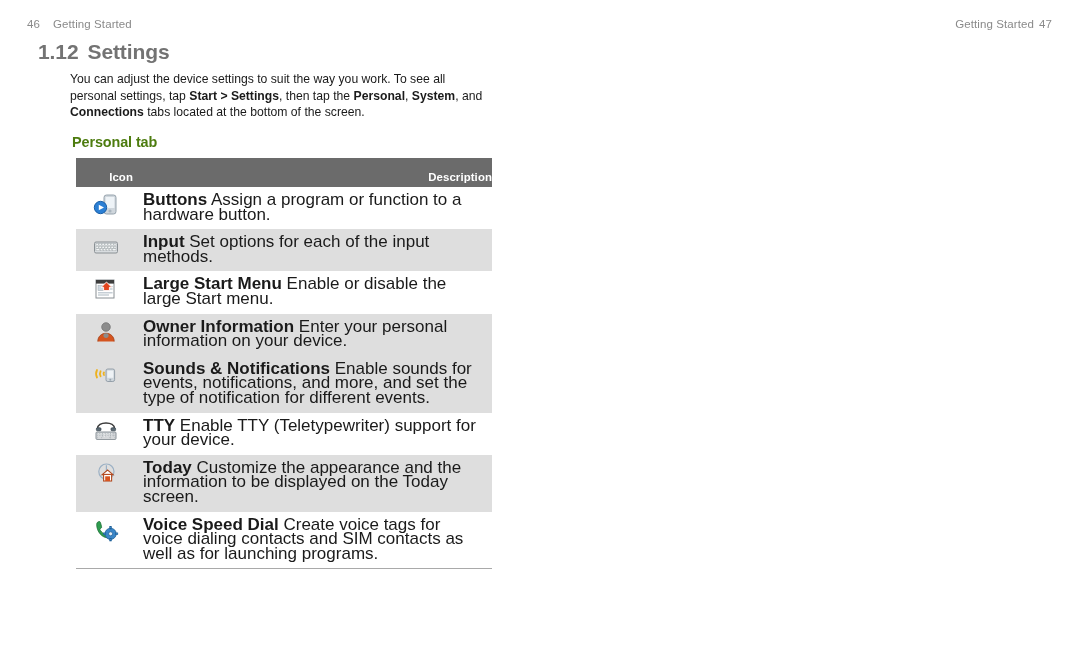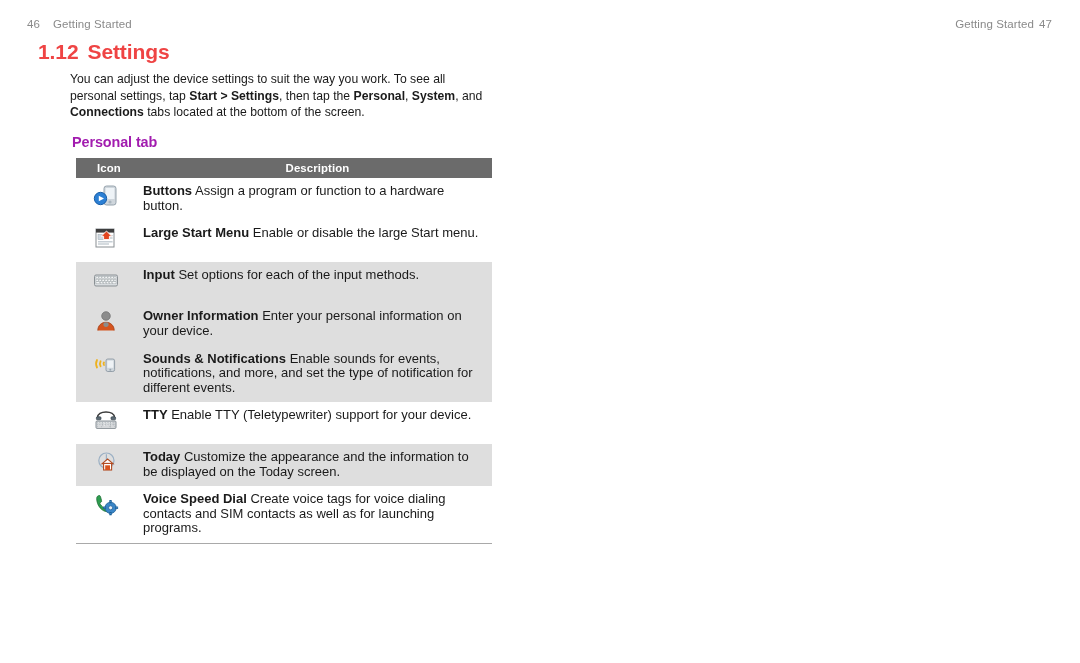--- a/index.html
+++ b/index.html
@@ -25,52 +25,52 @@
   .runhead-right .folio{margin-left:5px;}
 
   
   .col{position:absolute;top:0;}
   .col-left{left:0;width:540px;}
   .col-right{left:540px;width:540px;}
 
   
   .h1{
     position:absolute;left:38px;top:40px;
-    font-size:21px;font-weight:bold;color:#ef4444;
+    font-size:21px;font-weight:bold;color:#737373;
     letter-spacing:-.1px;white-space:nowrap;
   }
   .h1 .num{margin-right:9px;}
   .intro{
     position:absolute;left:70px;top:71px;width:424px;
     font-size:12.2px;line-height:16.6px;color:#1a1a1a;
   }
   .intro b{font-weight:bold;}
   .h2{
-    font-size:14.4px;font-weight:bold;color:#a21caf;
+    font-size:14.4px;font-weight:bold;color:#4d7c0f;
     letter-spacing:-.1px;
   }
   .h2-left{position:absolute;left:72px;top:134px;}
 
   
   .tbl{position:absolute;border-collapse:collapse;}
   .tbl-left{left:76px;top:158px;width:416px;}
 
   .thead-row{background:#6b6b6b;}
   .thead-row th{
     color:#ffffff;font-size:11.4px;font-weight:bold;
-    text-align:center;padding:4px 0 4px 0;
+    text-align:right;padding:13px 0 4px 0;
     letter-spacing:.1px;
   }
   .th-icon{width:48px;padding-left:9px !important;}
   .th-desc{padding-left:10px !important;}
 
   .row td{
     vertical-align:top;
     padding:6px 0 7px 0;
-    font-size:13px;line-height:14.6px;
+    font-size:17px;line-height:14.6px;
   }
   .row.shaded{background:#dedede;}
   .row.plain{background:#ffffff;}
   .cell-icon{
     width:48px;
     text-align:center;
     padding-left:2px !important;
     padding-top:5px !important;
   }
   .cell-desc{padding-left:10px !important;padding-right:8px !important;}
@@ -115,37 +115,20 @@
           <tr class="row plain">
             <td class="cell-icon"><span class="ico"><svg viewBox="0 0 26 26">
                   <rect x="11" y="3" width="12" height="19" rx="2.5" fill="#cfd6dc" stroke="#96a3ad" stroke-width="1"></rect>
                   <rect x="12.6" y="5" width="8.8" height="11" fill="#eef3f7"></rect>
                   <circle cx="17" cy="19" r="1.6" fill="#aab6bf"></circle>
                   <circle cx="7.5" cy="15.5" r="6.2" fill="#2b7fd4"></circle>
                   <circle cx="7.5" cy="15.5" r="6.2" fill="none" stroke="#1a5fa8" stroke-width="1"></circle>
                   <polygon points="5.8,12.8 11,15.5 5.8,18.2" fill="#ffffff"></polygon>
                 </svg></span></td>
             <td class="cell-desc"><b>Buttons</b> <span>Assign a program or function to a hardware button.</span></td>
-          </tr>
-          <tr class="row plain">
-            <td class="cell-icon"><span class="ico"><svg viewBox="0 0 26 26">
-                  <rect x="3" y="4" width="18" height="18" fill="#ffffff" stroke="#8a9094" stroke-width="1"></rect>
-                  <rect x="3" y="4" width="18" height="3.6" fill="#3d3d3d"></rect>
-                  <g fill="#cfd8e0" stroke="#9aa5ad" stroke-width="0.5">
-                    <rect x="5" y="9.5" width="6" height="5"></rect>
-                  </g>
-                  <g fill="#b9c3cb">
-                    <rect x="12.6" y="10" width="7" height="1.2"></rect>
-                    <rect x="12.6" y="12.4" width="7" height="1.2"></rect>
-                    <rect x="5" y="16.2" width="14.6" height="1.2"></rect>
-                    <rect x="5" y="18.4" width="11" height="1.2"></rect>
-                  </g>
-                  <polygon points="13.5,6 18.8,11.3 16.4,11.3 16.4,14.6 10.6,14.6 10.6,11.3 8.2,11.3" fill="#e2451f" stroke="#ffffff" stroke-width="0.9"></polygon>
-                </svg></span></td>
-            <td class="cell-desc"><b>Large Start Menu</b> <span>Enable or disable the large Start menu.</span></td>
           </tr>
           <tr class="row shaded">
             <td class="cell-icon"><span class="ico"><svg viewBox="0 0 26 26">
                   <rect x="1.5" y="8" width="23" height="11" rx="1.5" fill="#d9dde0" stroke="#8a9094" stroke-width="1"></rect>
                   <g fill="#f3f5f6" stroke="#9aa0a4" stroke-width="0.4">
                     <rect x="3" y="9.6" width="2.4" height="2"></rect>
                     <rect x="6" y="9.6" width="2.4" height="2"></rect>
                     <rect x="9" y="9.6" width="2.4" height="2"></rect>
                     <rect x="12" y="9.6" width="2.4" height="2"></rect>
                     <rect x="15" y="9.6" width="2.4" height="2"></rect>
@@ -161,20 +144,37 @@
                     <rect x="3" y="14.8" width="3.6" height="2"></rect>
                     <rect x="7.2" y="14.8" width="2.4" height="2"></rect>
                     <rect x="10.2" y="14.8" width="2.4" height="2"></rect>
                     <rect x="13.2" y="14.8" width="2.4" height="2"></rect>
                     <rect x="16.2" y="14.8" width="2.4" height="2"></rect>
                     <rect x="19.2" y="14.8" width="3.8" height="2"></rect>
                   </g>
                 </svg></span></td>
             <td class="cell-desc"><b>Input</b> <span>Set options for each of the input methods.</span></td>
           </tr>
+          <tr class="row plain">
+            <td class="cell-icon"><span class="ico"><svg viewBox="0 0 26 26">
+                  <rect x="3" y="4" width="18" height="18" fill="#ffffff" stroke="#8a9094" stroke-width="1"></rect>
+                  <rect x="3" y="4" width="18" height="3.6" fill="#3d3d3d"></rect>
+                  <g fill="#cfd8e0" stroke="#9aa5ad" stroke-width="0.5">
+                    <rect x="5" y="9.5" width="6" height="5"></rect>
+                  </g>
+                  <g fill="#b9c3cb">
+                    <rect x="12.6" y="10" width="7" height="1.2"></rect>
+                    <rect x="12.6" y="12.4" width="7" height="1.2"></rect>
+                    <rect x="5" y="16.2" width="14.6" height="1.2"></rect>
+                    <rect x="5" y="18.4" width="11" height="1.2"></rect>
+                  </g>
+                  <polygon points="13.5,6 18.8,11.3 16.4,11.3 16.4,14.6 10.6,14.6 10.6,11.3 8.2,11.3" fill="#e2451f" stroke="#ffffff" stroke-width="0.9"></polygon>
+                </svg></span></td>
+            <td class="cell-desc"><b>Large Start Menu</b> <span>Enable or disable the large Start menu.</span></td>
+          </tr>
           <tr class="row shaded">
             <td class="cell-icon"><span class="ico"><svg viewBox="0 0 26 26">
                   <circle cx="13" cy="8" r="4.3" fill="#8c8c8c"></circle>
                   <circle cx="13" cy="8" r="4.3" fill="none" stroke="#6b6b6b" stroke-width="0.7"></circle>
                   <path d="M4.8 22.5c0-5 3.7-8.2 8.2-8.2s8.2 3.2 8.2 8.2z" fill="#d4541f"></path>
                   <path d="M4.8 22.5c0-5 3.7-8.2 8.2-8.2s8.2 3.2 8.2 8.2" fill="none" stroke="#a13b12" stroke-width="0.8"></path>
                   <ellipse cx="13" cy="16.6" rx="2.6" ry="2.4" fill="#8c8c8c"></ellipse>
                 </svg></span></td>
             <td class="cell-desc"><b>Owner Information</b> <span>Enter your personal information on your device.</span></td>
           </tr>

